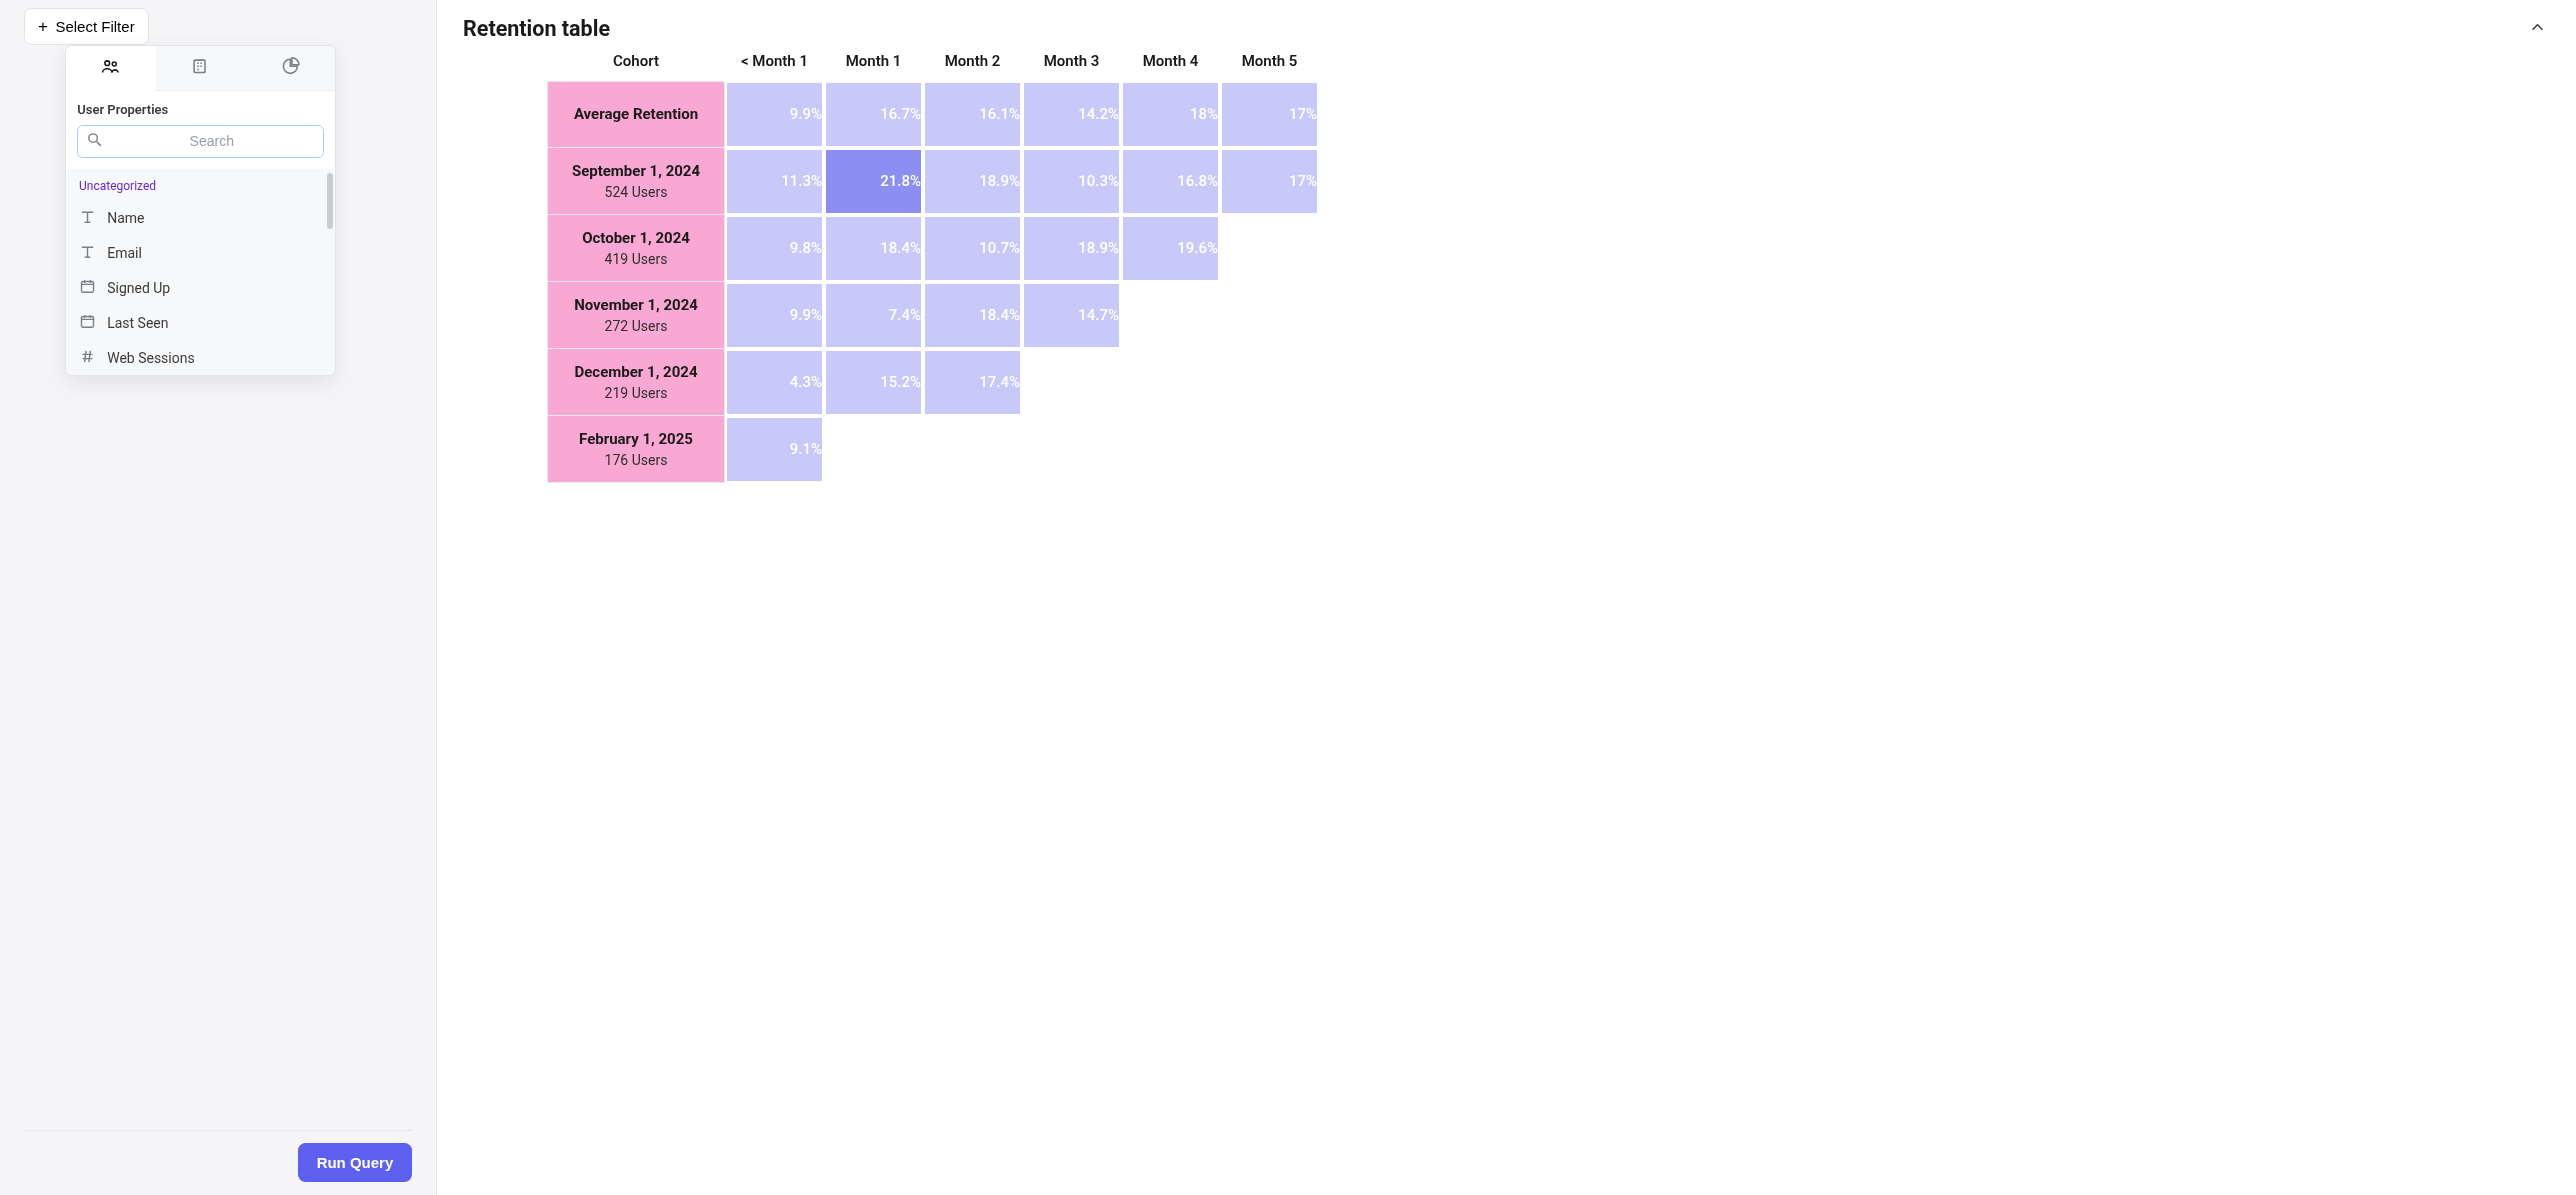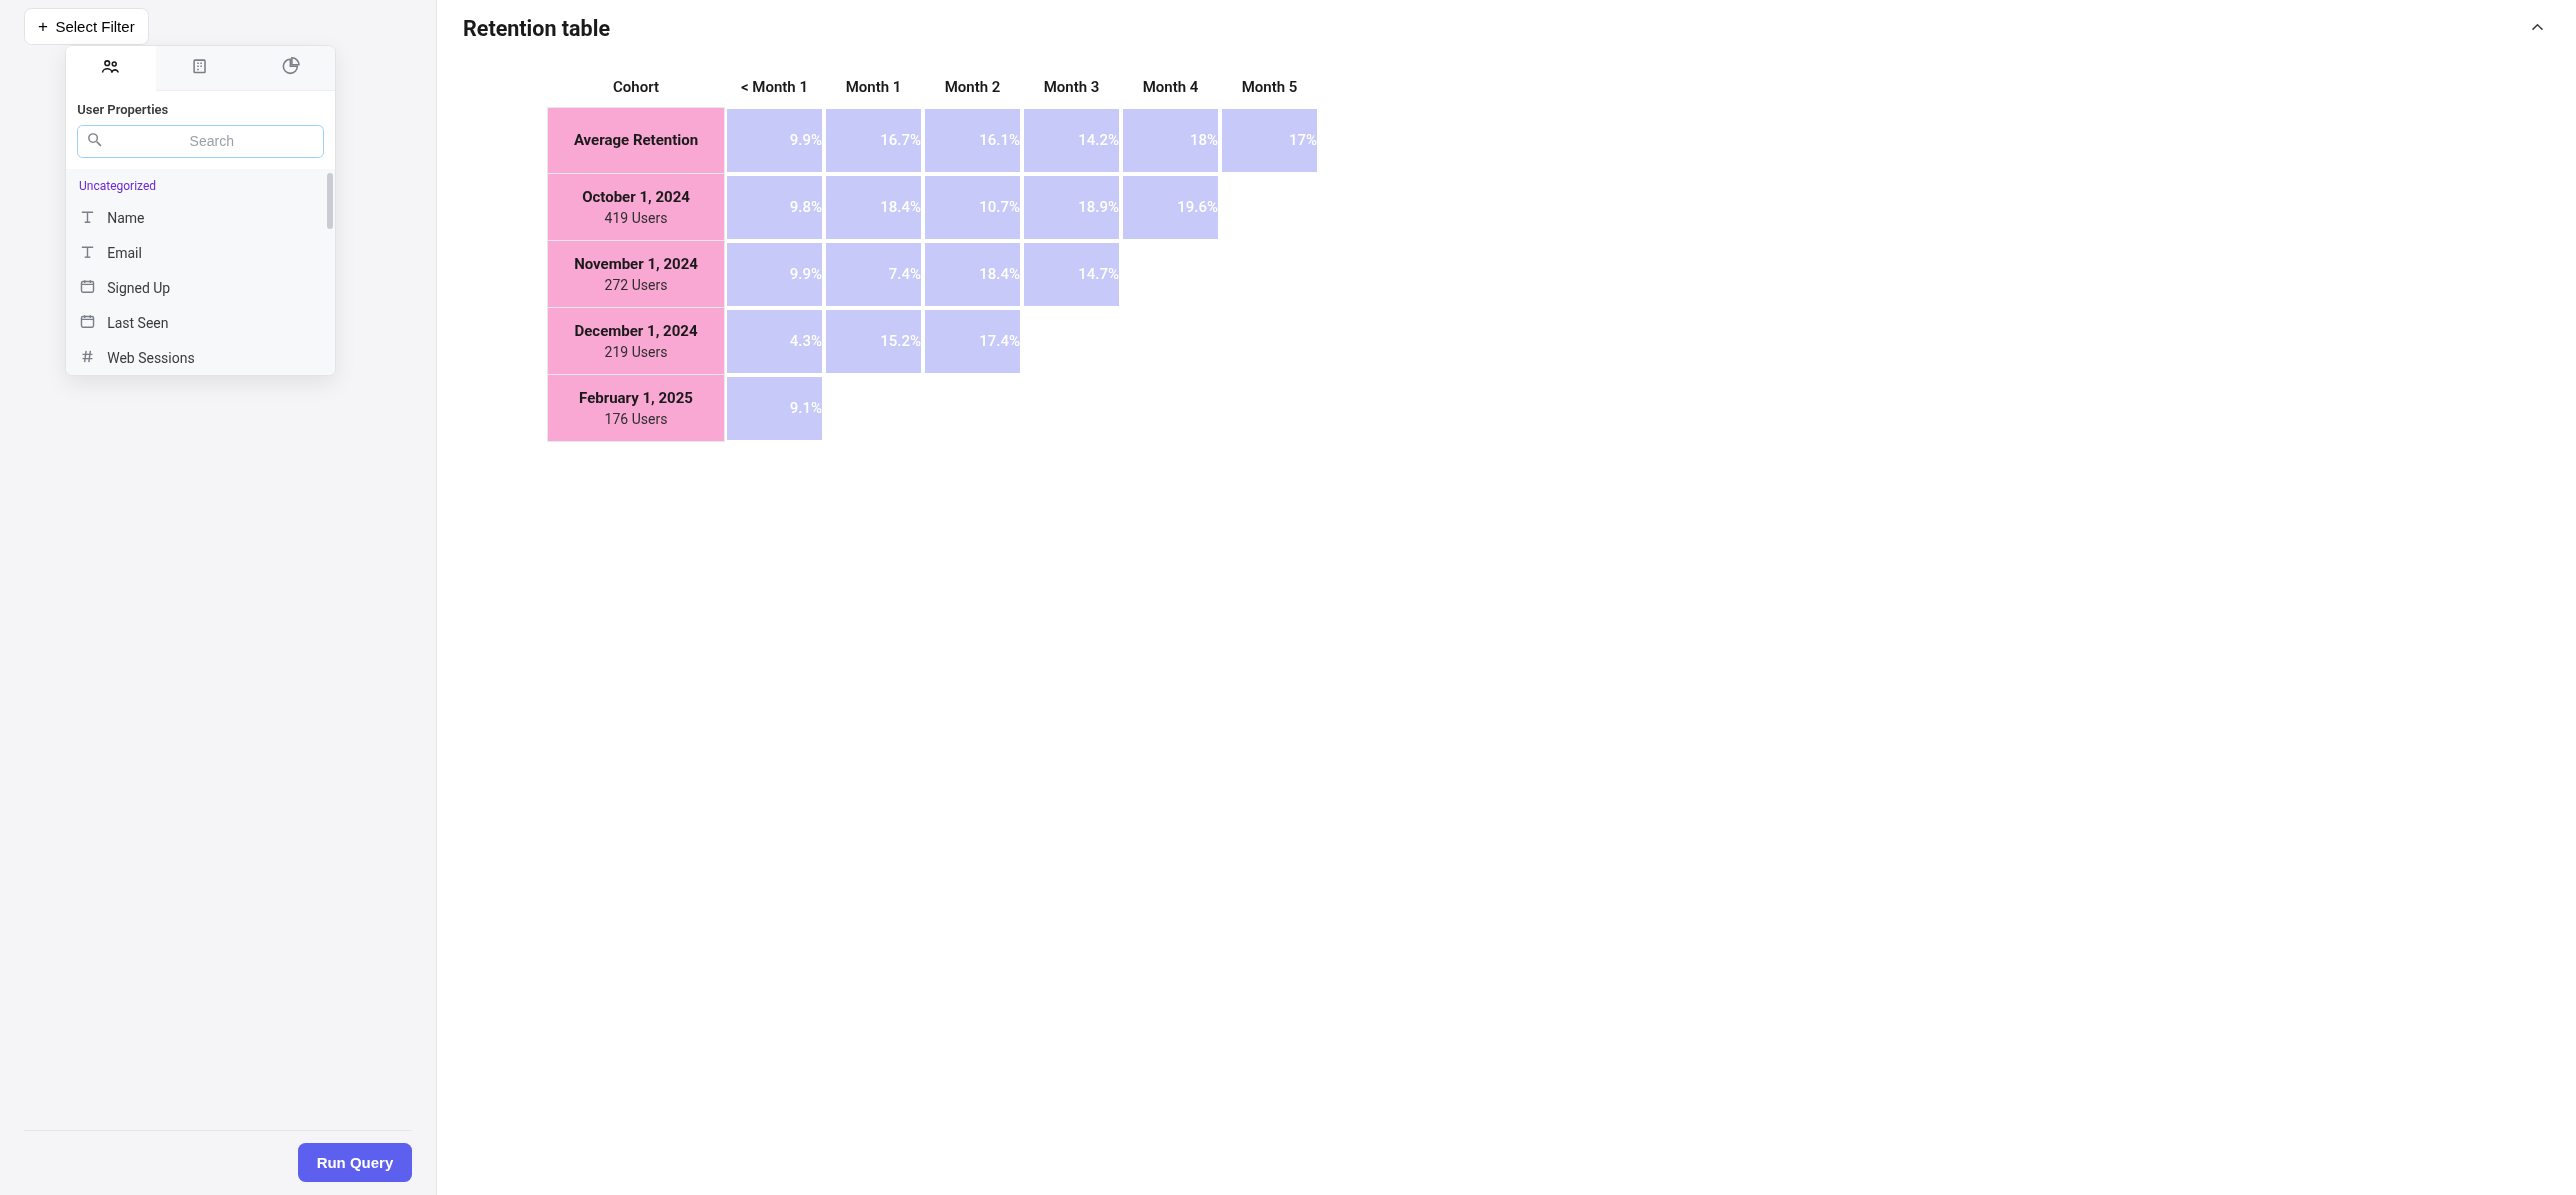--- a/index.html
+++ b/index.html
@@ -156,21 +156,20 @@
   
   .main {
     flex: 1;
     padding: 15px 26px;
     overflow: auto;
   }
   .panel-header {
     display: flex;
     justify-content: space-between;
     align-items: center;
-    margin-bottom: 26px;
   }
   .panel-title {
     font-size: 21.5px;
     font-weight: 700;
   }
   .collapse-btn {
     cursor: pointer;
     padding: 3.7px;
     color: #3b3b3b;
   }
@@ -378,20 +377,32 @@
               </td>
               <td class="heat">9.9%</td>
               <td class="heat">16.7%</td>
               <td class="heat">16.1%</td>
               <td class="heat">14.2%</td>
               <td class="heat">18%</td>
               <td class="heat">17%</td>
             </tr>
             <tr>
               <td class="cohort-cell">
+                <div class="cohort-name">September 1, 2024</div>
+                <div class="cohort-sub">524 Users</div>
+              </td>
+              <td class="heat">11.3%</td>
+              <td class="heat dark">21.8%</td>
+              <td class="heat">18.9%</td>
+              <td class="heat">10.3%</td>
+              <td class="heat">16.8%</td>
+              <td class="heat">17%</td>
+            </tr>
+            <tr>
+              <td class="cohort-cell">
                 <div class="cohort-name">October 1, 2024</div>
                 <div class="cohort-sub">419 Users</div>
               </td>
               <td class="heat">9.8%</td>
               <td class="heat">18.4%</td>
               <td class="heat">10.7%</td>
               <td class="heat">18.9%</td>
               <td class="heat">19.6%</td>
               <td class="empty"></td>
             </tr>

